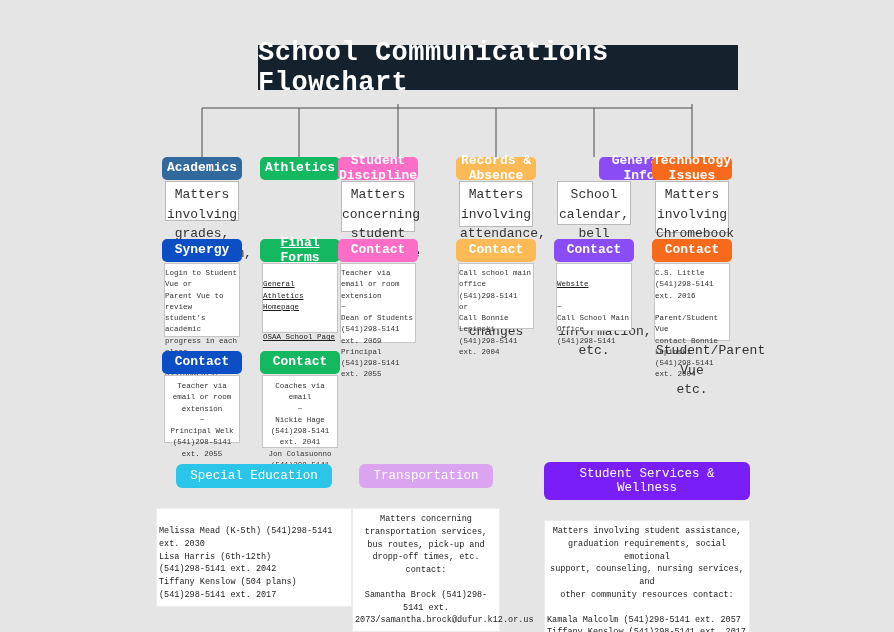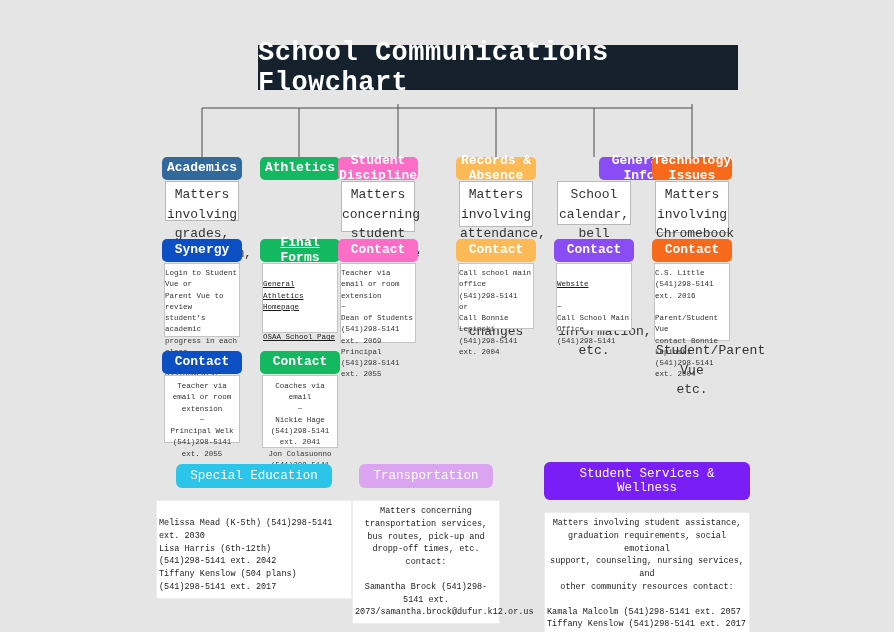--- a/index.html
+++ b/index.html
@@ -24,21 +24,21 @@
   .r2b{position:absolute;left:2px;width:74px;top:263px;background:#fff;border:1px solid #c4c4c4;
        font-size:7.5px;color:#333;white-space:pre-line;line-height:1.5;padding-top:4px;}
   .r3h{top:351px;}
   .r3b{position:absolute;left:2px;width:74px;top:375px;background:#fff;border:1px solid #c4c4c4;
        font-size:7.5px;color:#333;text-align:center;white-space:pre-line;line-height:1.5;padding-top:5px;}
   .lnk{display:block;color:#1a1a1a;text-decoration:underline;white-space:pre-line;cursor:pointer;
        margin-bottom:8px;}
   
   .section{position:absolute;text-align:center;}
   .pill{display:inline-block;border-radius:6px;color:#ffffff;font-size:12.5px;
-        padding:5px 14px;margin-bottom:12px;}
+        padding:5px 14px;margin-bottom:20px;}
   .sec-body{border:1px solid #ececec;background:#fff;padding:4px 2px;min-height:88px;
             font-size:8.5px;color:#222;line-height:1.5;}
   .sec-intro{text-align:center;white-space:pre-line;}
   .sec-list{white-space:pre-line;margin-top:12px;}
   .align-left{text-align:left;}
   .align-center{text-align:center;}
 </style>
 </head>
 <body>
 

